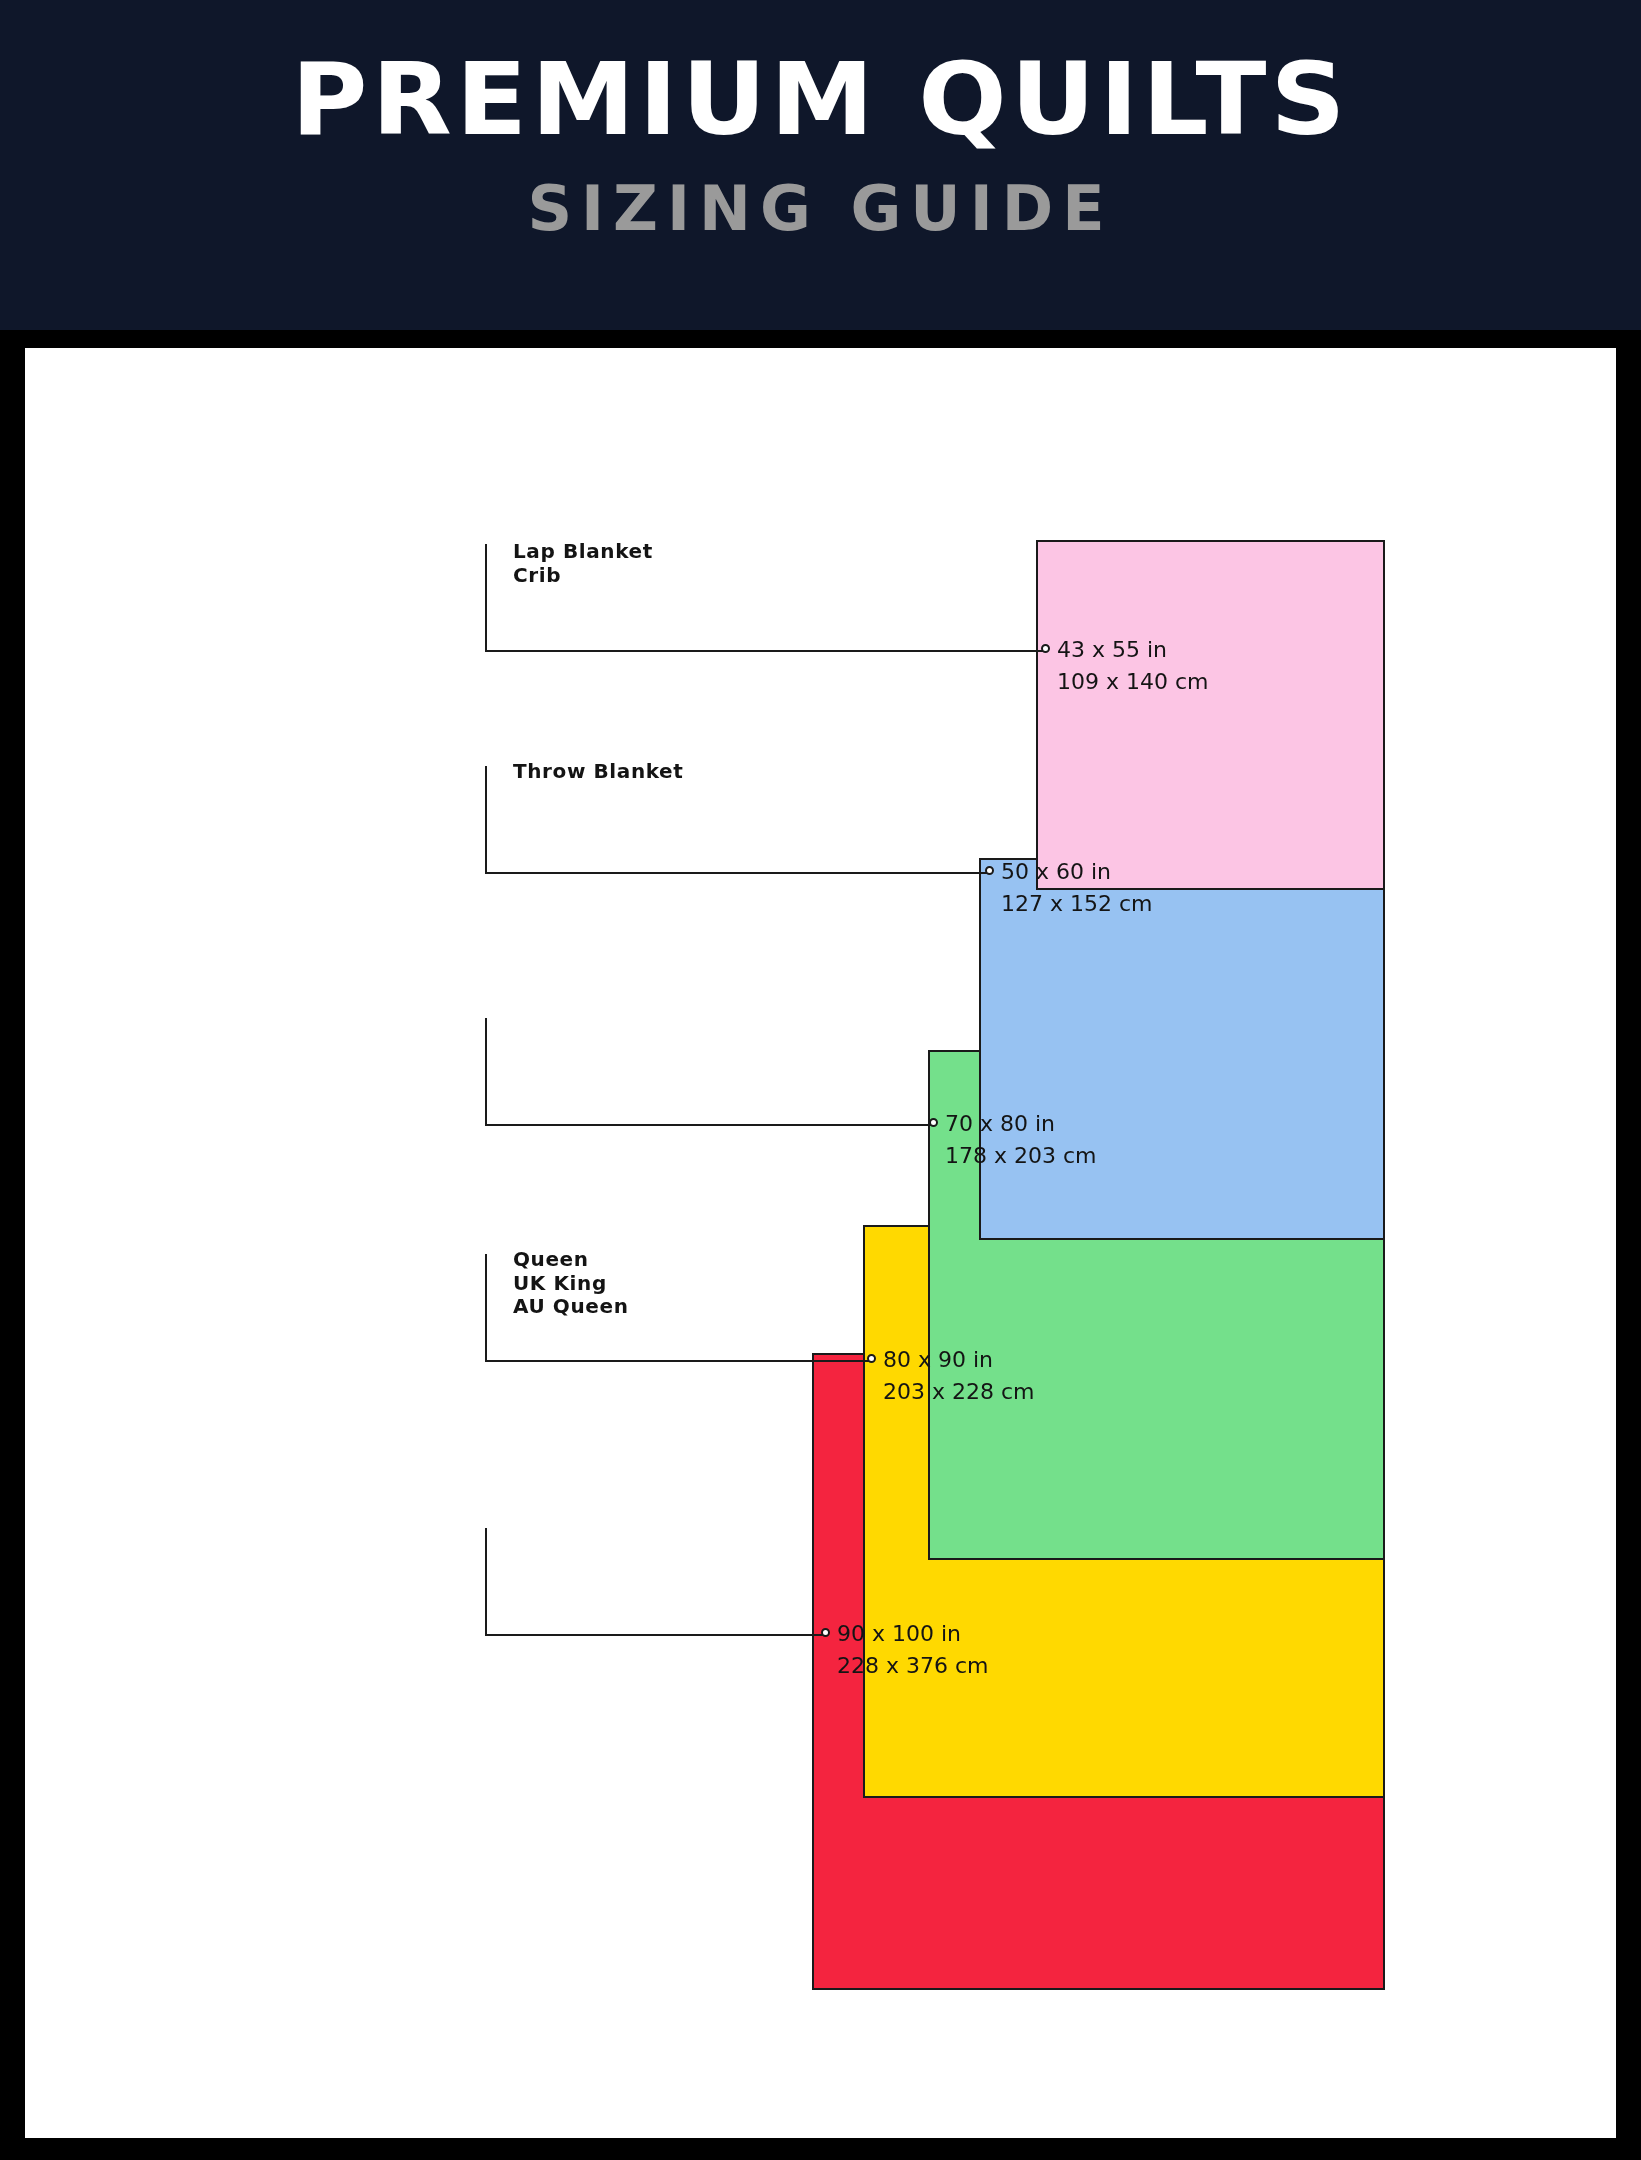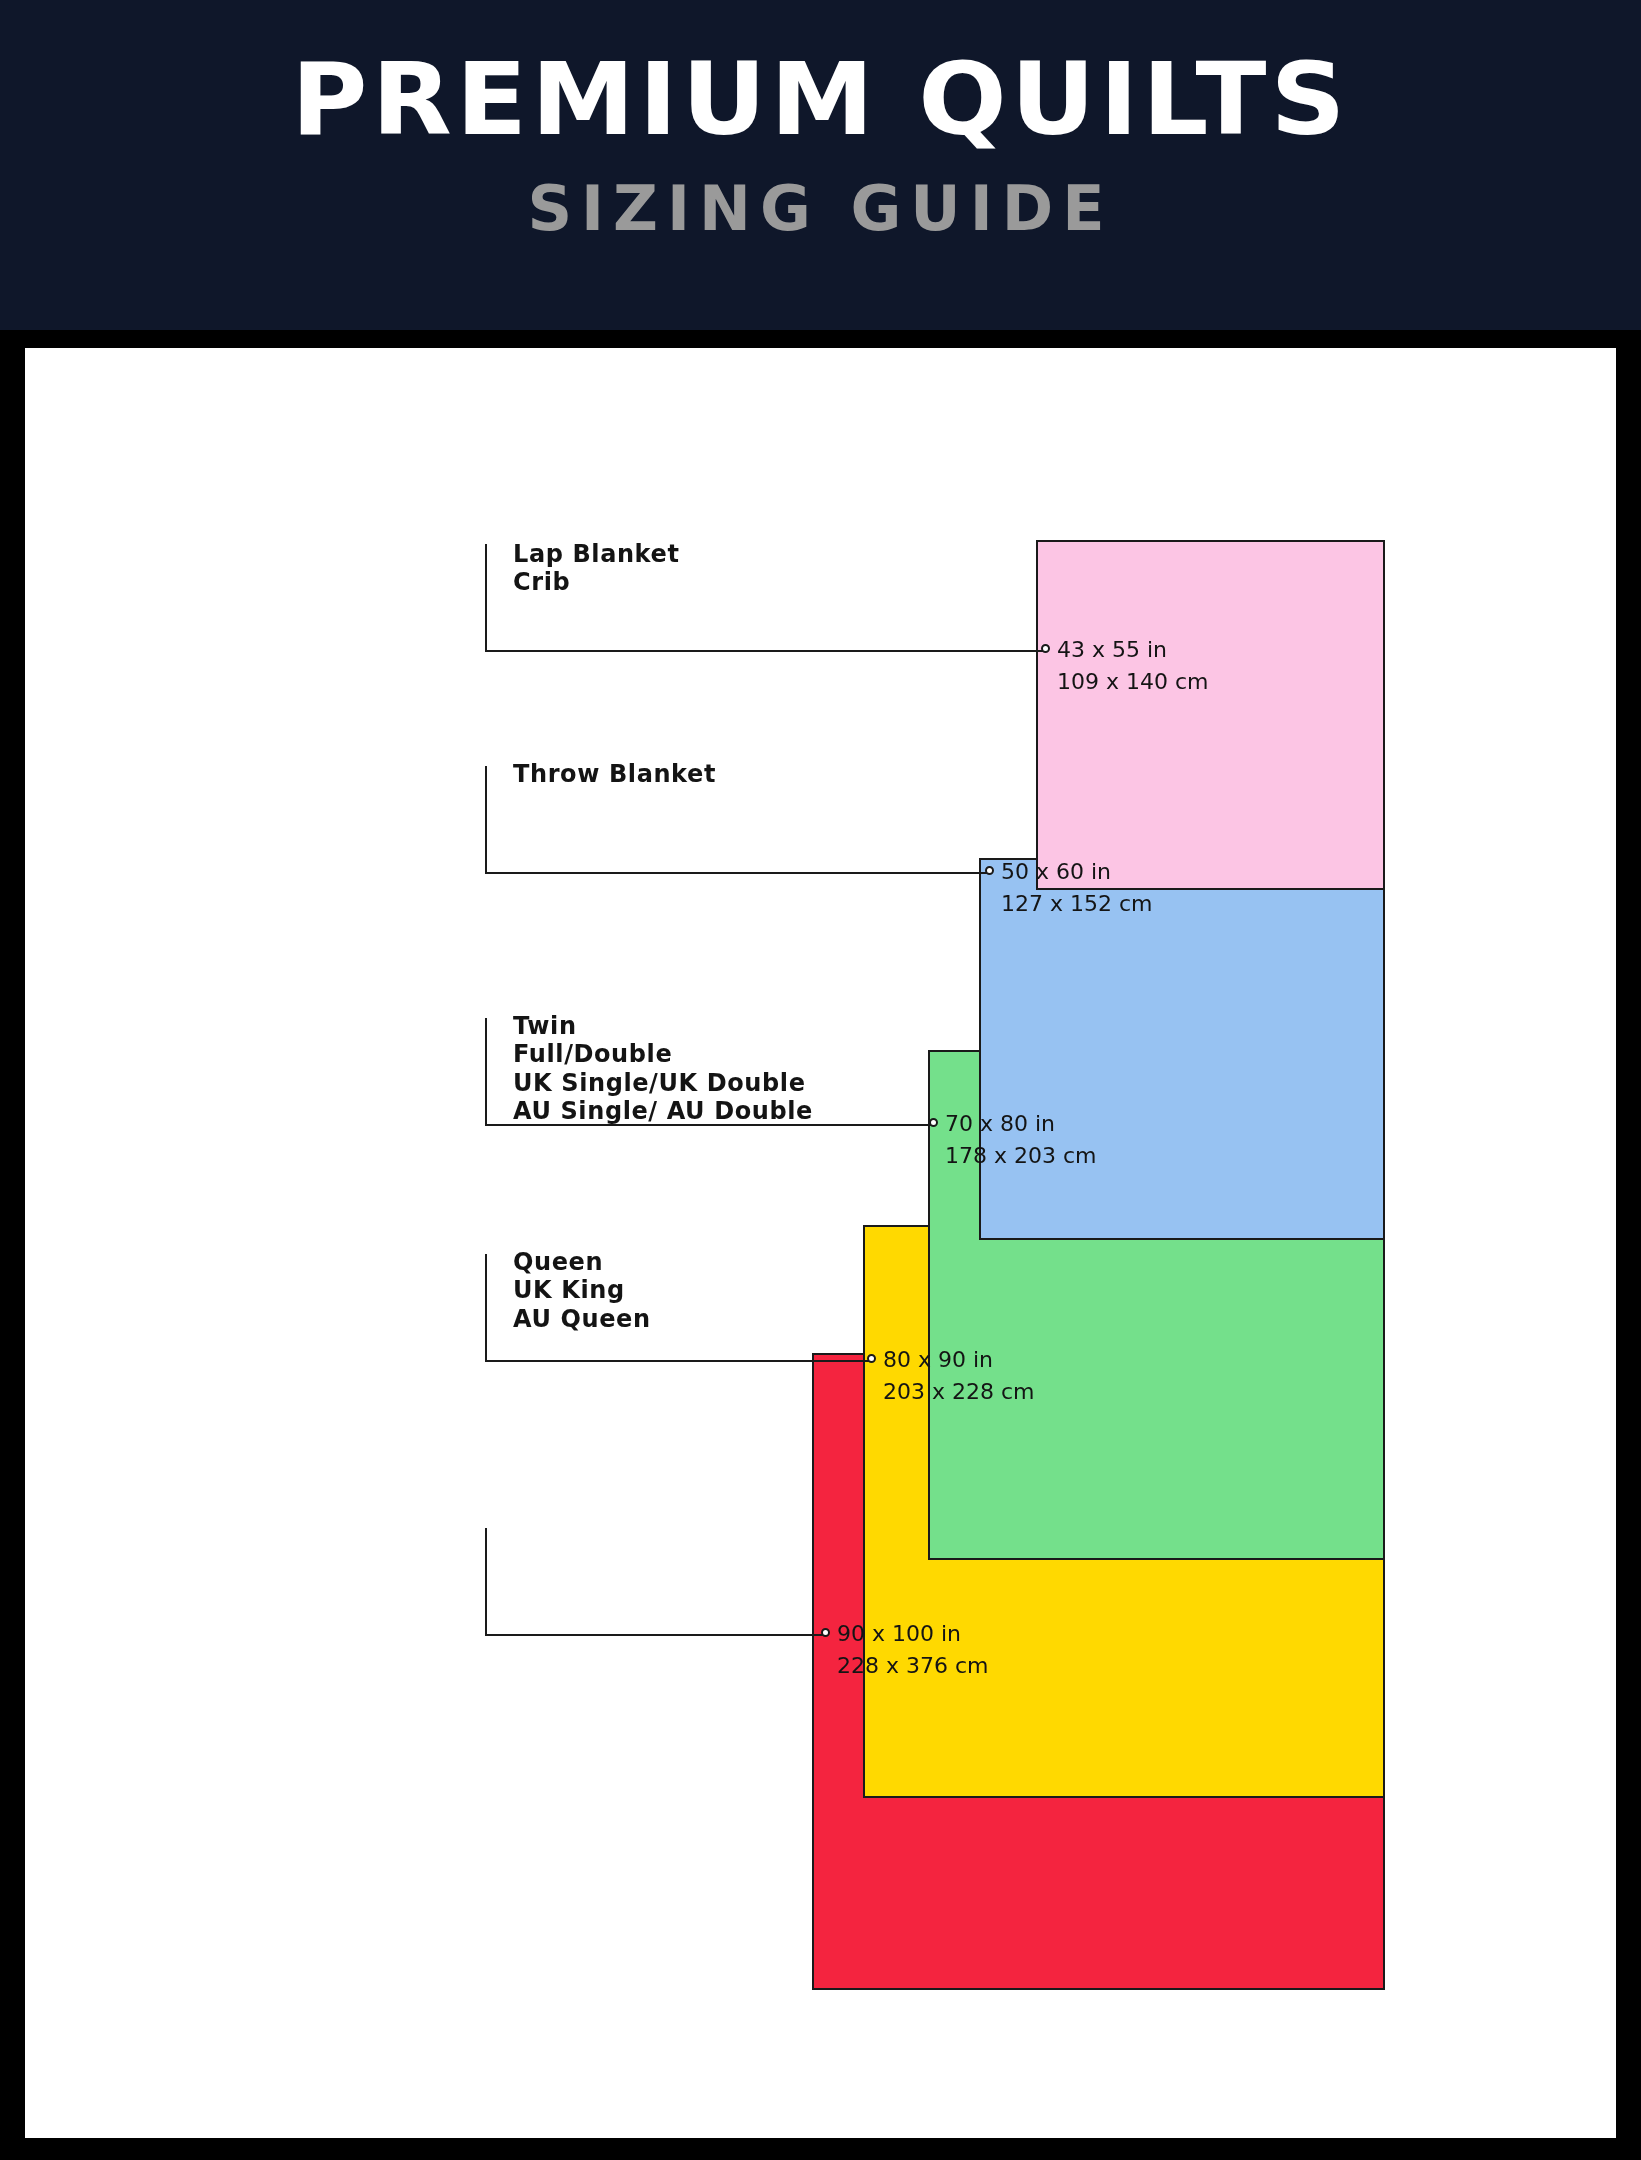--- a/index.html
+++ b/index.html
@@ -68,21 +68,21 @@
 
   .size-rect {
     position: absolute;
     border: 2px solid #1a1a1a;
     box-sizing: border-box;
   }
 
   .label-block {
     position: absolute;
     font-family: "DejaVu Sans", sans-serif;
-    font-size: 24px;
+    font-size: 20px;
     font-weight: bold;
     color: #141414;
     line-height: 1.18;
     letter-spacing: 0.6px;
     white-space: nowrap;
   }
 
   .dim-block {
     position: absolute;
     font-family: "DejaVu Sans", sans-serif;
@@ -251,24 +251,20 @@
       <div class="vline" style="height:108px;"></div>
       <div class="hline" style="top:106px; width:340px;"></div>
       <div class="dot" style="left:336px; top:100px;"></div>
     </div>
 
     <div class="label-block" style="left:488px; top:192px; white-space:pre-line;">Lap Blanket
 Crib</div>
 
     <div class="label-block" style="left:488px; top:412px; white-space:pre-line;">Throw Blanket</div>
 
-    <div class="label-block" style="left:488px; top:664px; white-space:pre-line;">Twin
-Full/Double
-UK Single/UK Double
-AU Single/ AU Double</div>
 
     <div class="label-block" style="left:488px; top:900px; white-space:pre-line;">Queen
 UK King
 AU Queen</div>
 
 
     <div class="dim-block" style="left:1032px; top:286px; white-space:pre-line;">43 x 55 in
 109 x 140 cm</div>
 
     <div class="dim-block" style="left:976px; top:508px; white-space:pre-line;">50 x 60 in

